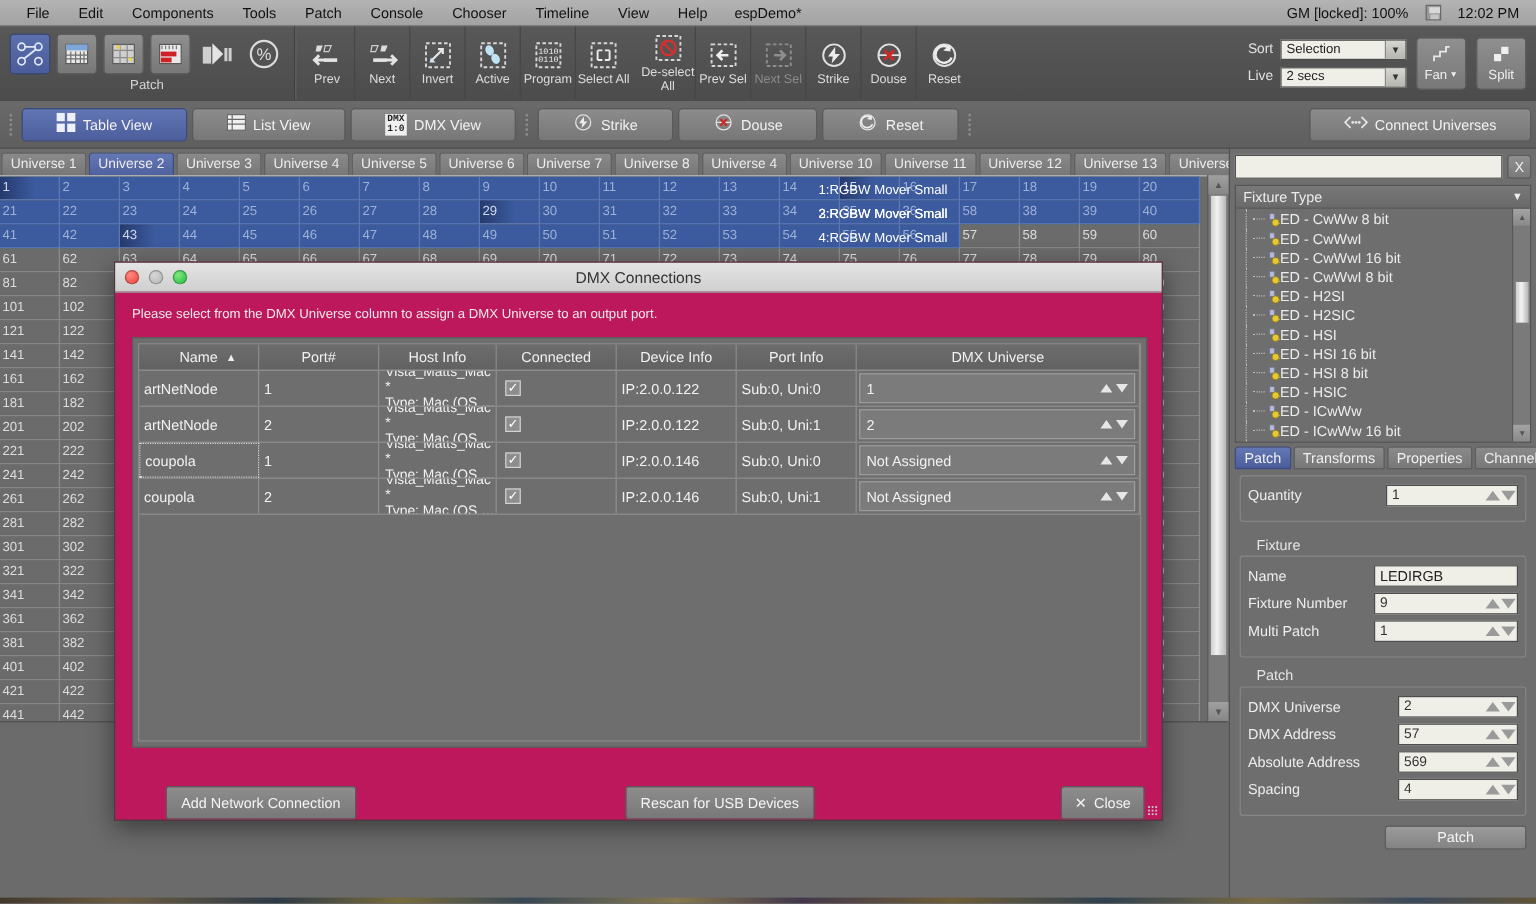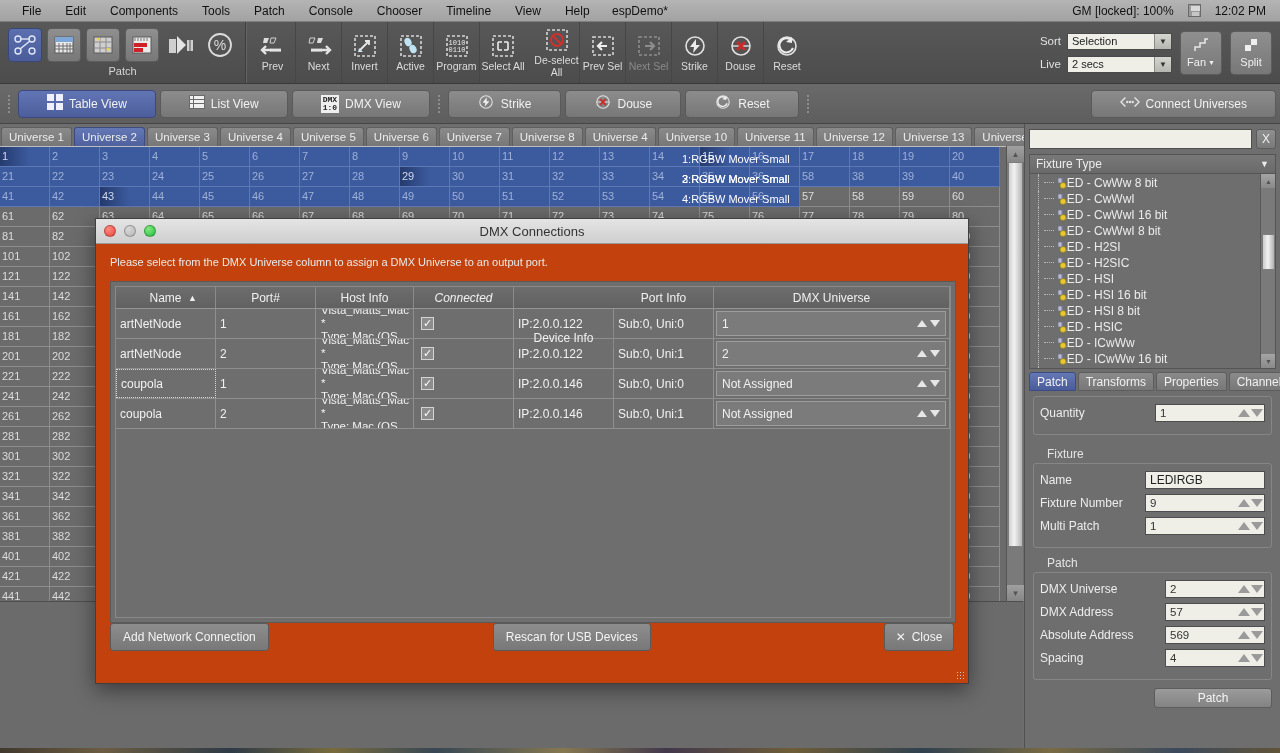--- a/index.html
+++ b/index.html
@@ -239,21 +239,21 @@
   }
   .patchbtn {
     margin-top:8px; margin-left:auto; width:118px; height:20px;
     background:linear-gradient(#9b9b9b,#838383); border:1px solid #5d5d5d; border-radius:3px;
     display:flex; align-items:center; justify-content:center; font-size:12px; color:#f4f4f4;
   }
 
   
   #dialog {
     position:absolute; left:95px; top:218px; width:874px; height:466px;
-    background:#c2410c; border:1px solid #3f3f3f;
+    background:#be185d; border:1px solid #3f3f3f;
     box-shadow:0 6px 20px rgba(0,0,0,.45);
   }
   #dlgtitle {
     height:25px; background:linear-gradient(#e4e4e4,#cfcfcf);
     border-bottom:1px solid #9a9a9a; display:flex; align-items:center;
     position:relative; color:#333; font-size:13px;
   }
   .trafficlights { display:flex; gap:8px; padding-left:8px; }
   .tl { width:12px; height:12px; border-radius:50%; border:1px solid rgba(0,0,0,.25); }
   .tl.r { background:radial-gradient(circle at 35% 30%,#ff8a80,#e8453c); }
@@ -295,21 +295,21 @@
     background:#7b7b7b; border:1px solid #9d9d9d;
     display:flex; align-items:center; padding-left:5px;
     font-size:12px; color:#f2f2f2; position:relative;
   }
   .unisel .spn { position:absolute; right:5px; display:flex; gap:3px; align-items:center; }
   .tri2 { width:0;height:0;border-left:5px solid transparent;border-right:5px solid transparent; }
   .tri2.up { border-bottom:7px solid #e6e6e6; }
   .tri2.dn { border-top:7px solid #e6e6e6; }
   #dlgfooter {
     position:absolute; left:0; bottom:0; width:100%; height:60px;
-    display:flex; align-items:flex-start;
+    display:flex; align-items:flex-end;padding-left:28px;
   }
   .dbtn {
     height:28px; border-radius:3px; padding:0 12px;
     background:linear-gradient(#8d8d8d,#787878); border:1px solid #5a5a5a;
     color:#f4f4f4; font-size:12px; display:flex; align-items:center; gap:6px;
   }
   .resizegrip {
     position:absolute; right:3px; bottom:3px; width:9px; height:9px;
     background-image:
       radial-gradient(#c8c8c8 40%, transparent 41%);
@@ -1473,24 +1473,24 @@
           <div class="th" style="width: 100px;">
             <span>Name</span>
             <span class="sortarr">▲</span>
           </div>
           <div class="th" style="width: 100px;">
             <span>Port#</span>
           </div>
           <div class="th" style="width: 98px;">
             <span>Host Info</span>
           </div>
-          <div class="th" style="width: 100px; font-style: italic;">
+          <div class="th" style="width: 100px;">
             <span>Connected</span>
           </div>
-          <div class="th" style="width: 100px; margin-top: 40px;">
+          <div class="th" style="width: 100px;">
             <span>Device Info</span>
           </div>
           <div class="th" style="width: 100px;">
             <span>Port Info</span>
           </div>
           <div class="th" style="width: 230px; flex: 1 1 0%;">
             <span>DMX Universe</span>
           </div>
         </div>
       <div id="tbody">

